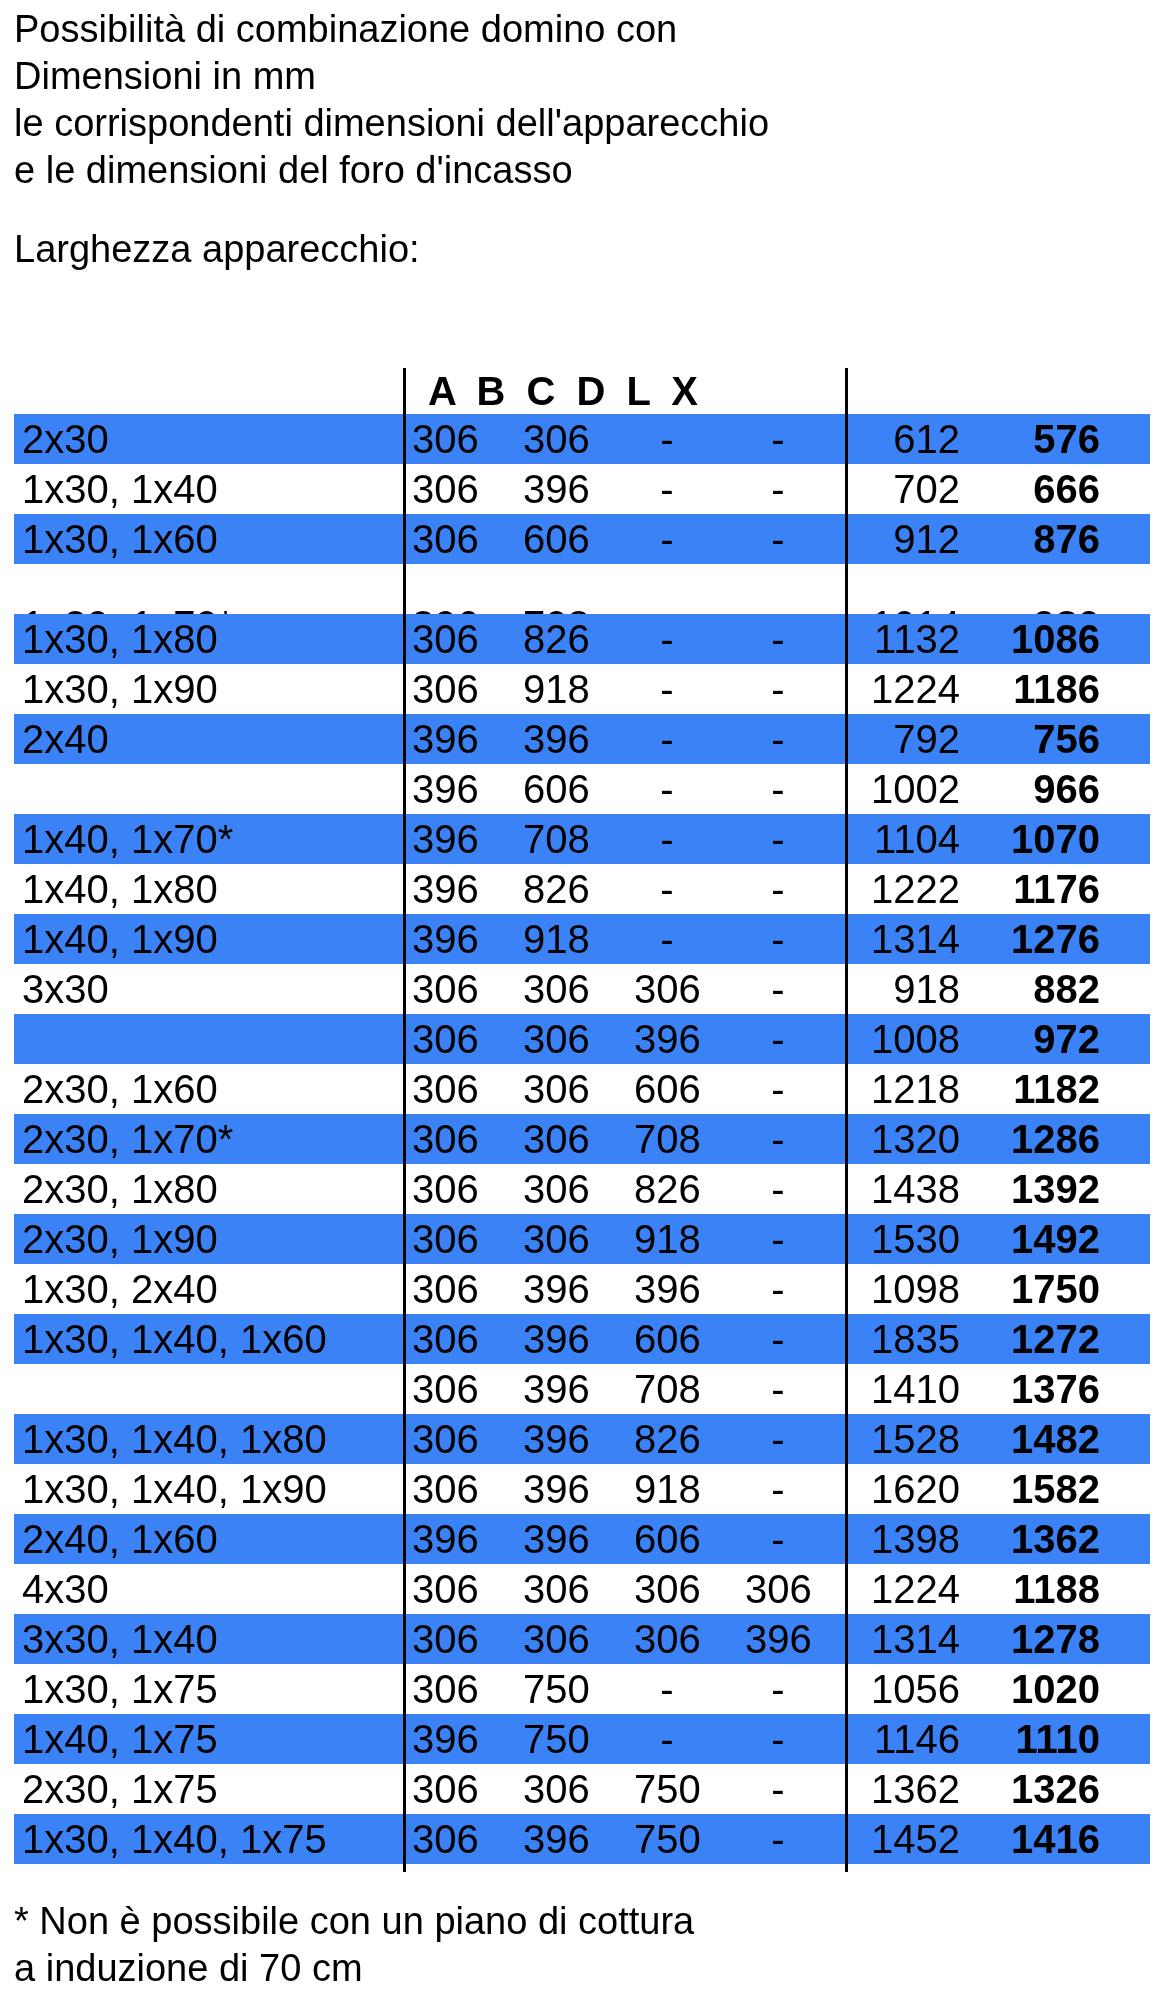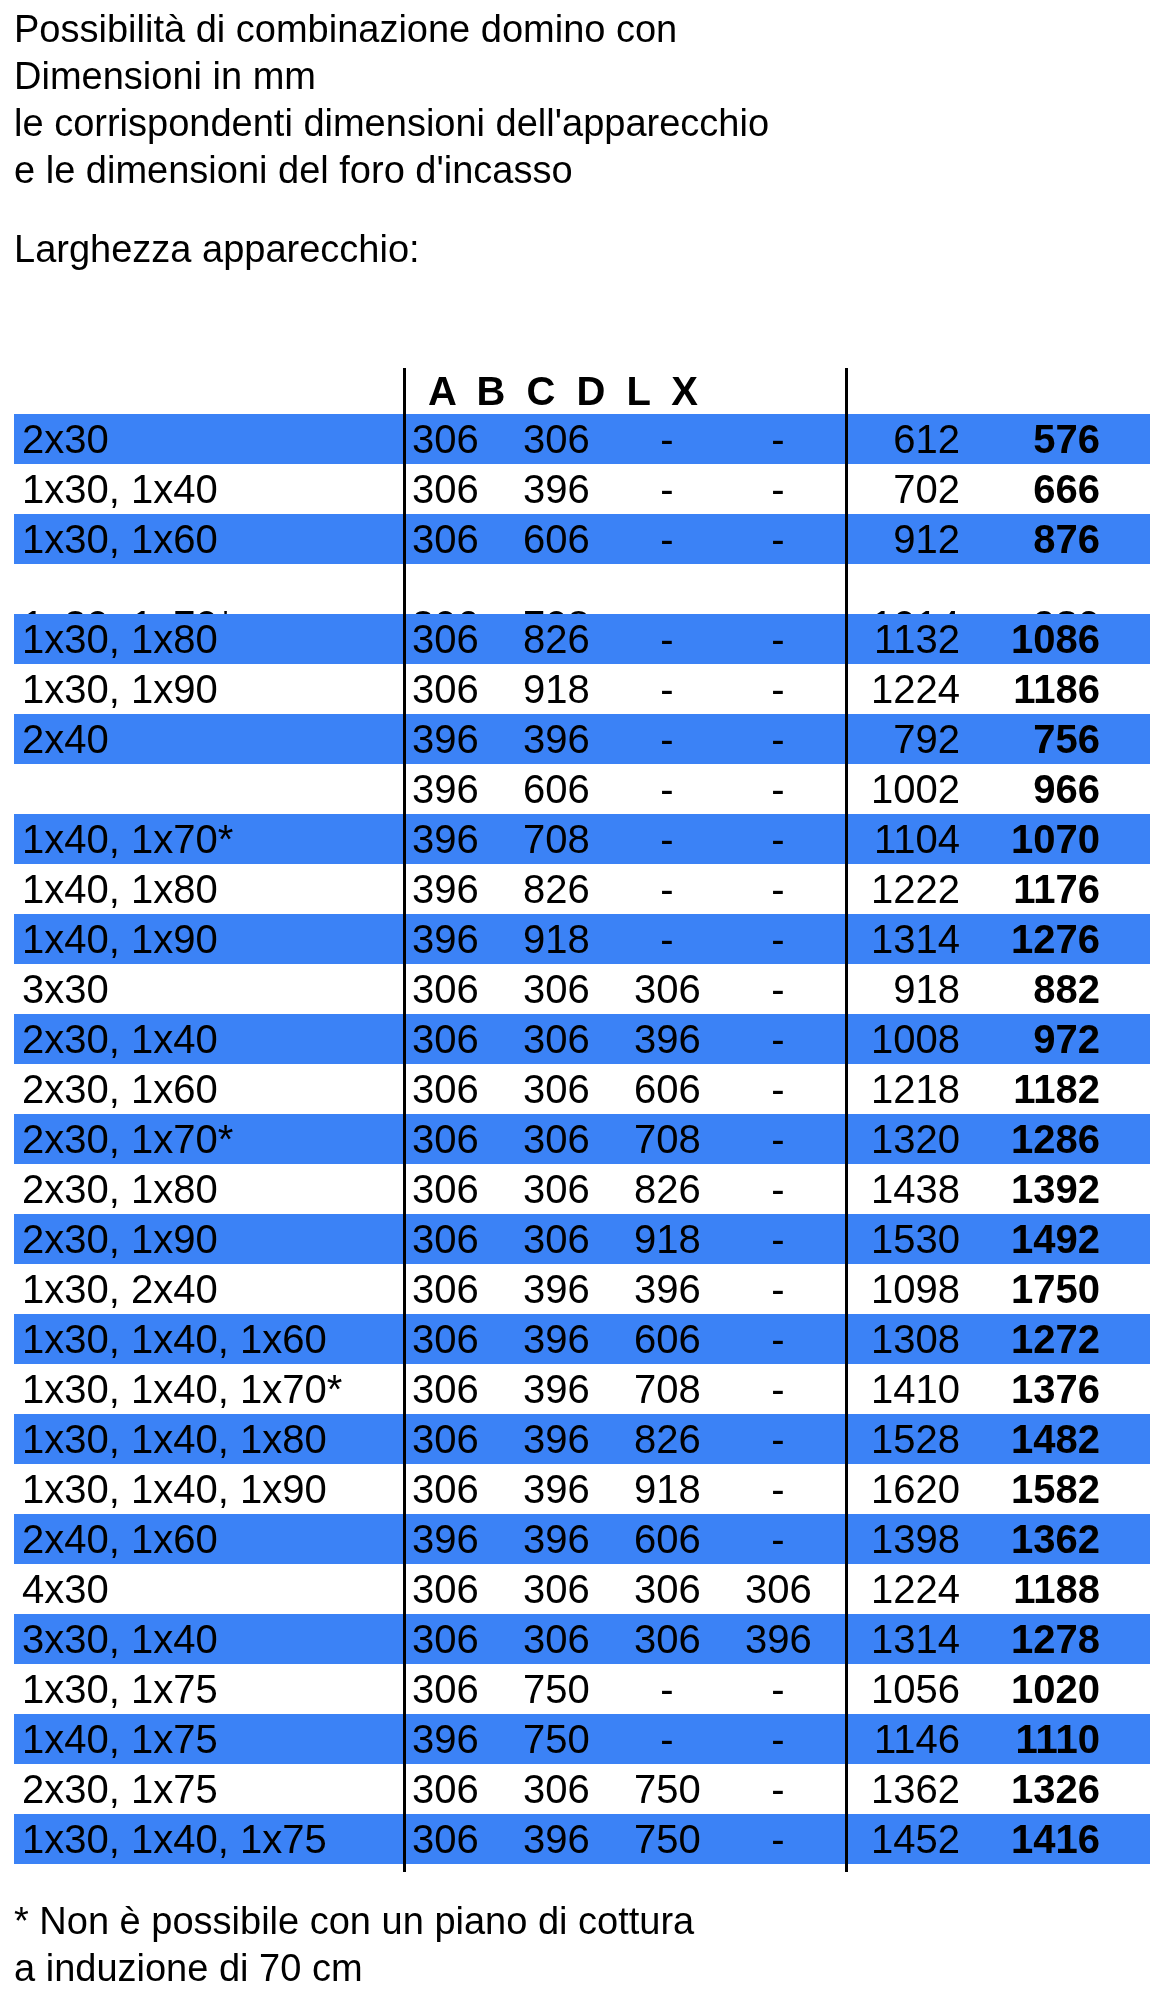--- a/index.html
+++ b/index.html
@@ -171,21 +171,20 @@
       <div class="trow" style="top: 596px;">
     <span class="cell cl">3x30</span>
     <span class="cell cA">306</span>
     <span class="cell cB">306</span>
     <span class="cell cC">306</span>
     <span class="cell cD">-</span>
     <span class="cell cL">918</span>
     <span class="cell cX">882</span>
   </div>
       <div class="trow stripe" style="top: 646px;">
-    <span class="cell cl">2x30, 1x40</span>
     <span class="cell cA">306</span>
     <span class="cell cB">306</span>
     <span class="cell cC">396</span>
     <span class="cell cD">-</span>
     <span class="cell cL">1008</span>
     <span class="cell cX">972</span>
   </div>
       <div class="trow" style="top: 696px;">
     <span class="cell cl">2x30, 1x60</span>
     <span class="cell cA">306</span>
@@ -230,25 +229,24 @@
     <span class="cell cD">-</span>
     <span class="cell cL">1098</span>
     <span class="cell cX">1750</span>
   </div>
       <div class="trow stripe" style="top: 946px;">
     <span class="cell cl">1x30, 1x40, 1x60</span>
     <span class="cell cA">306</span>
     <span class="cell cB">396</span>
     <span class="cell cC">606</span>
     <span class="cell cD">-</span>
-    <span class="cell cL">1308</span>
+    <span class="cell cL">1835</span>
     <span class="cell cX">1272</span>
   </div>
       <div class="trow" style="top: 996px;">
-    <span class="cell cl">1x30, 1x40, 1x70*</span>
     <span class="cell cA">306</span>
     <span class="cell cB">396</span>
     <span class="cell cC">708</span>
     <span class="cell cD">-</span>
     <span class="cell cL">1410</span>
     <span class="cell cX">1376</span>
   </div>
       <div class="trow stripe" style="top: 1046px;">
     <span class="cell cl">1x30, 1x40, 1x80</span>
     <span class="cell cA">306</span>

